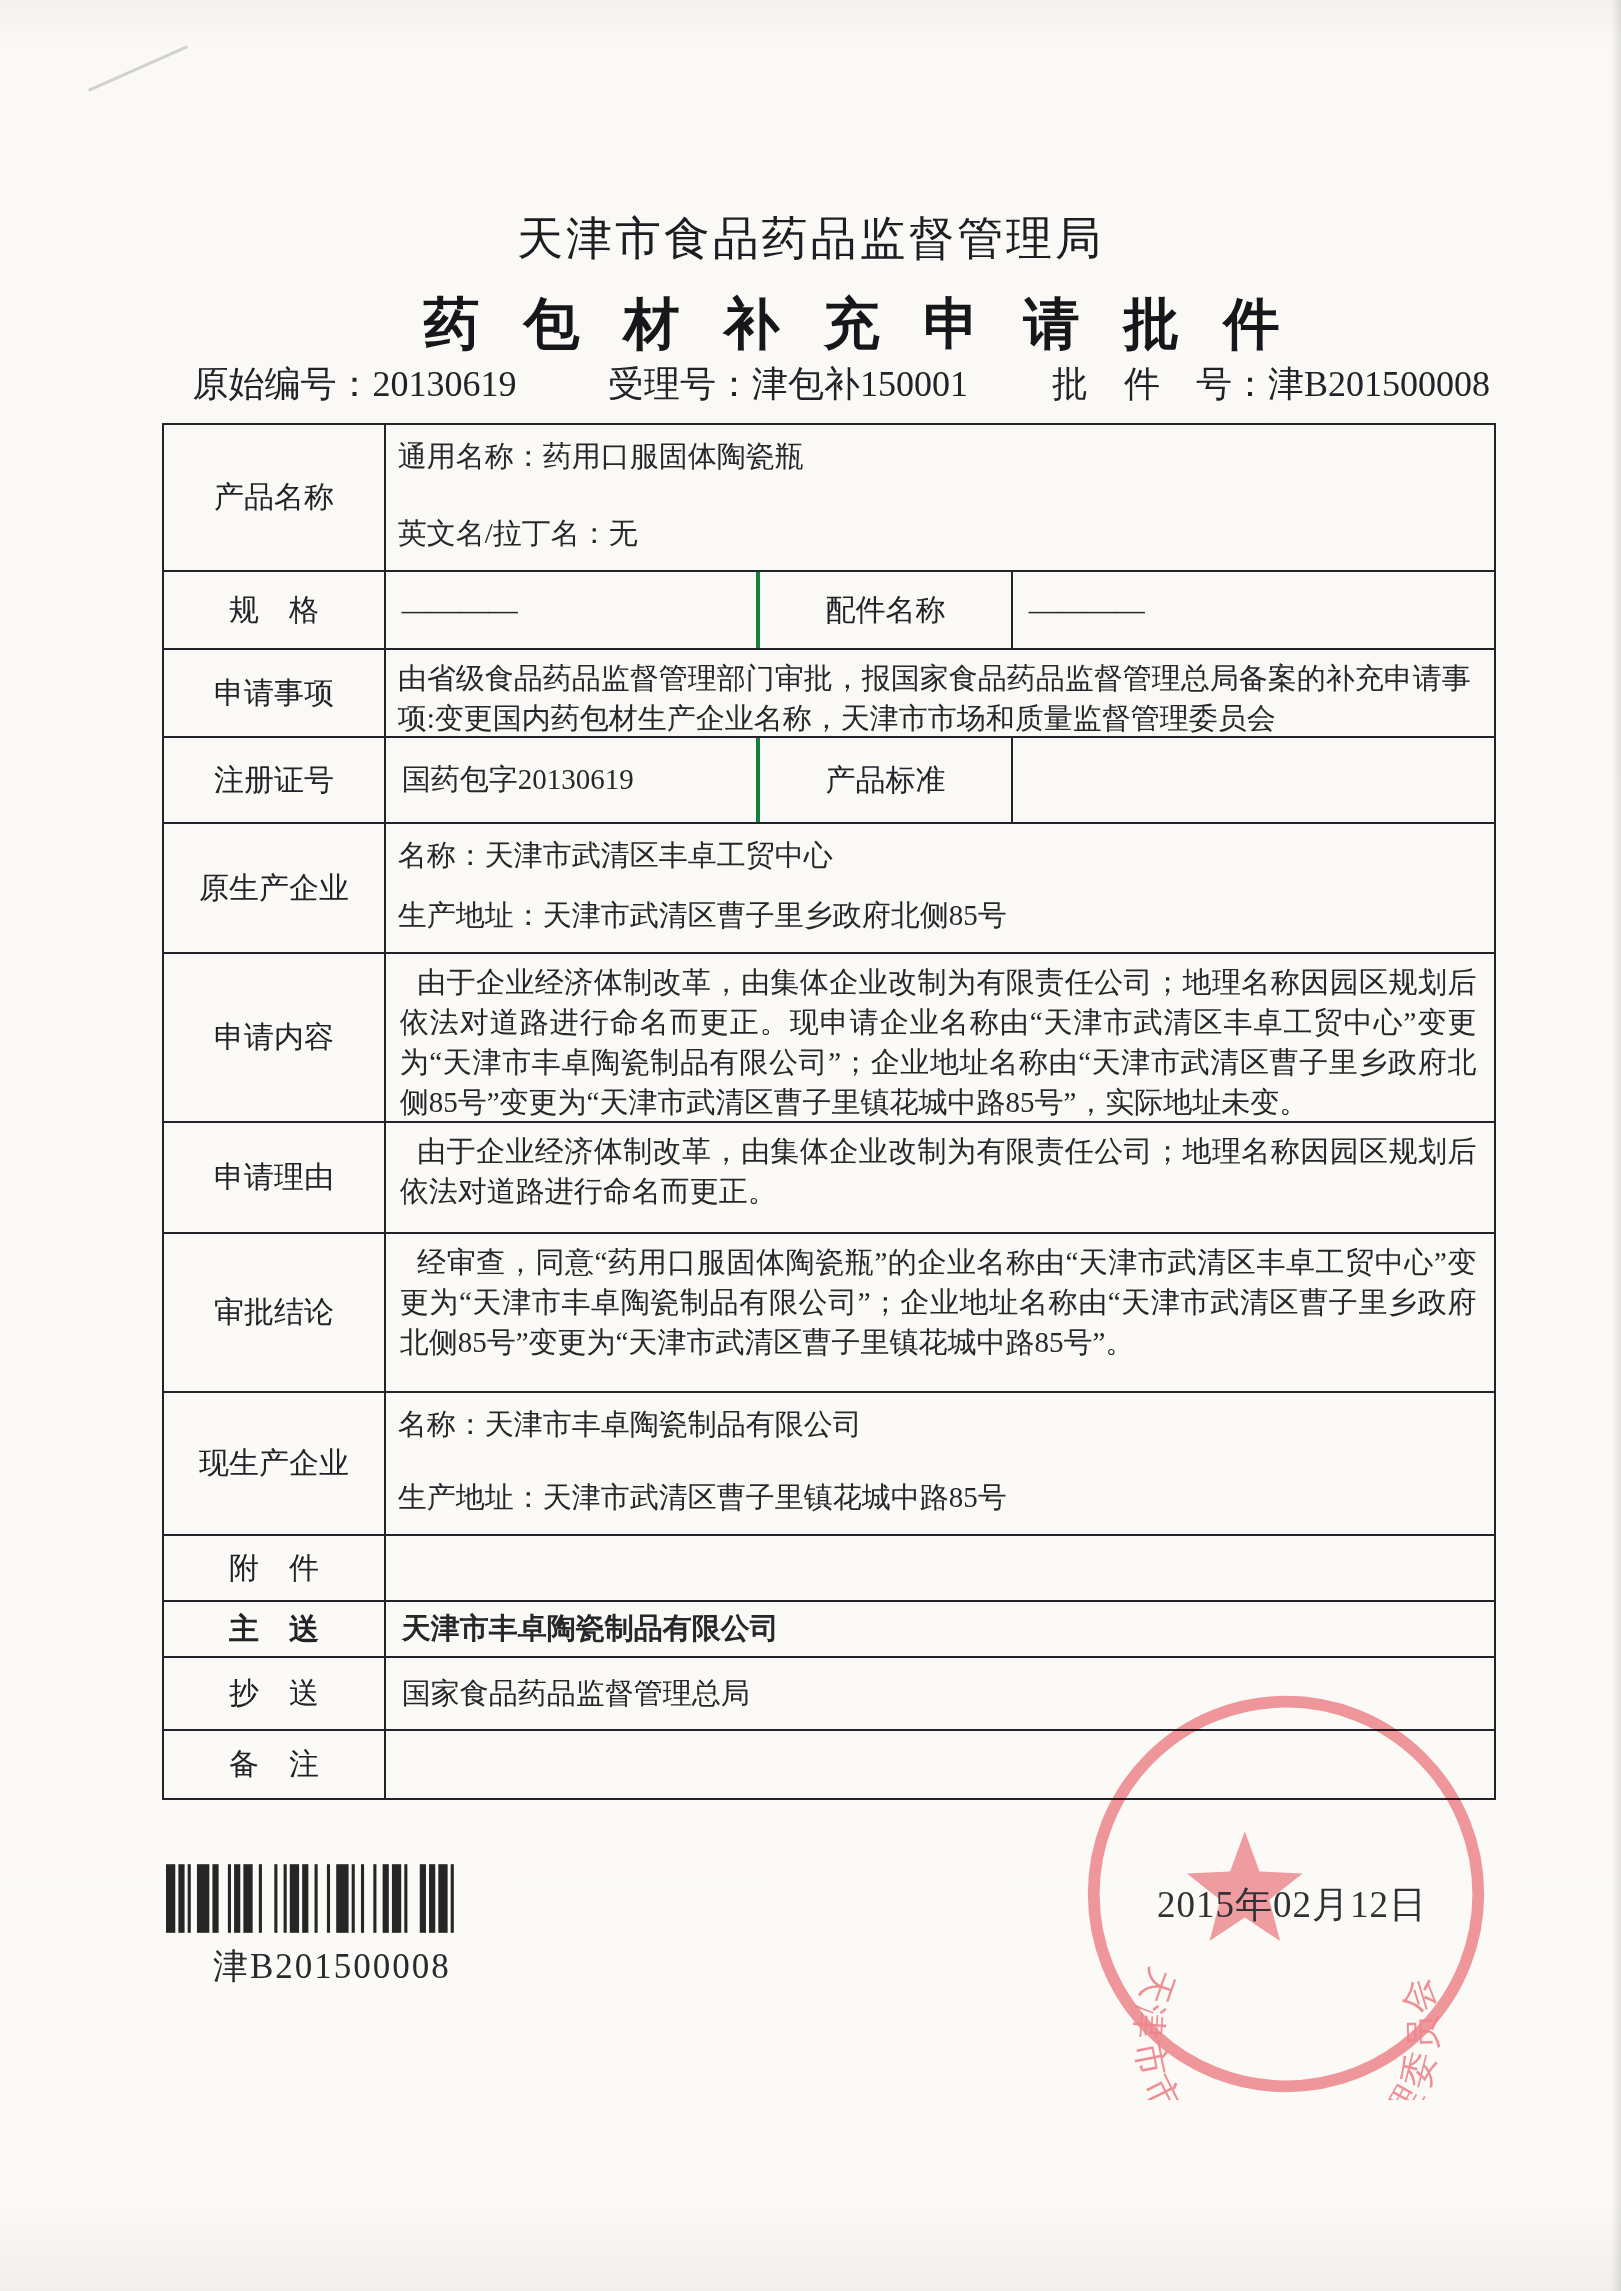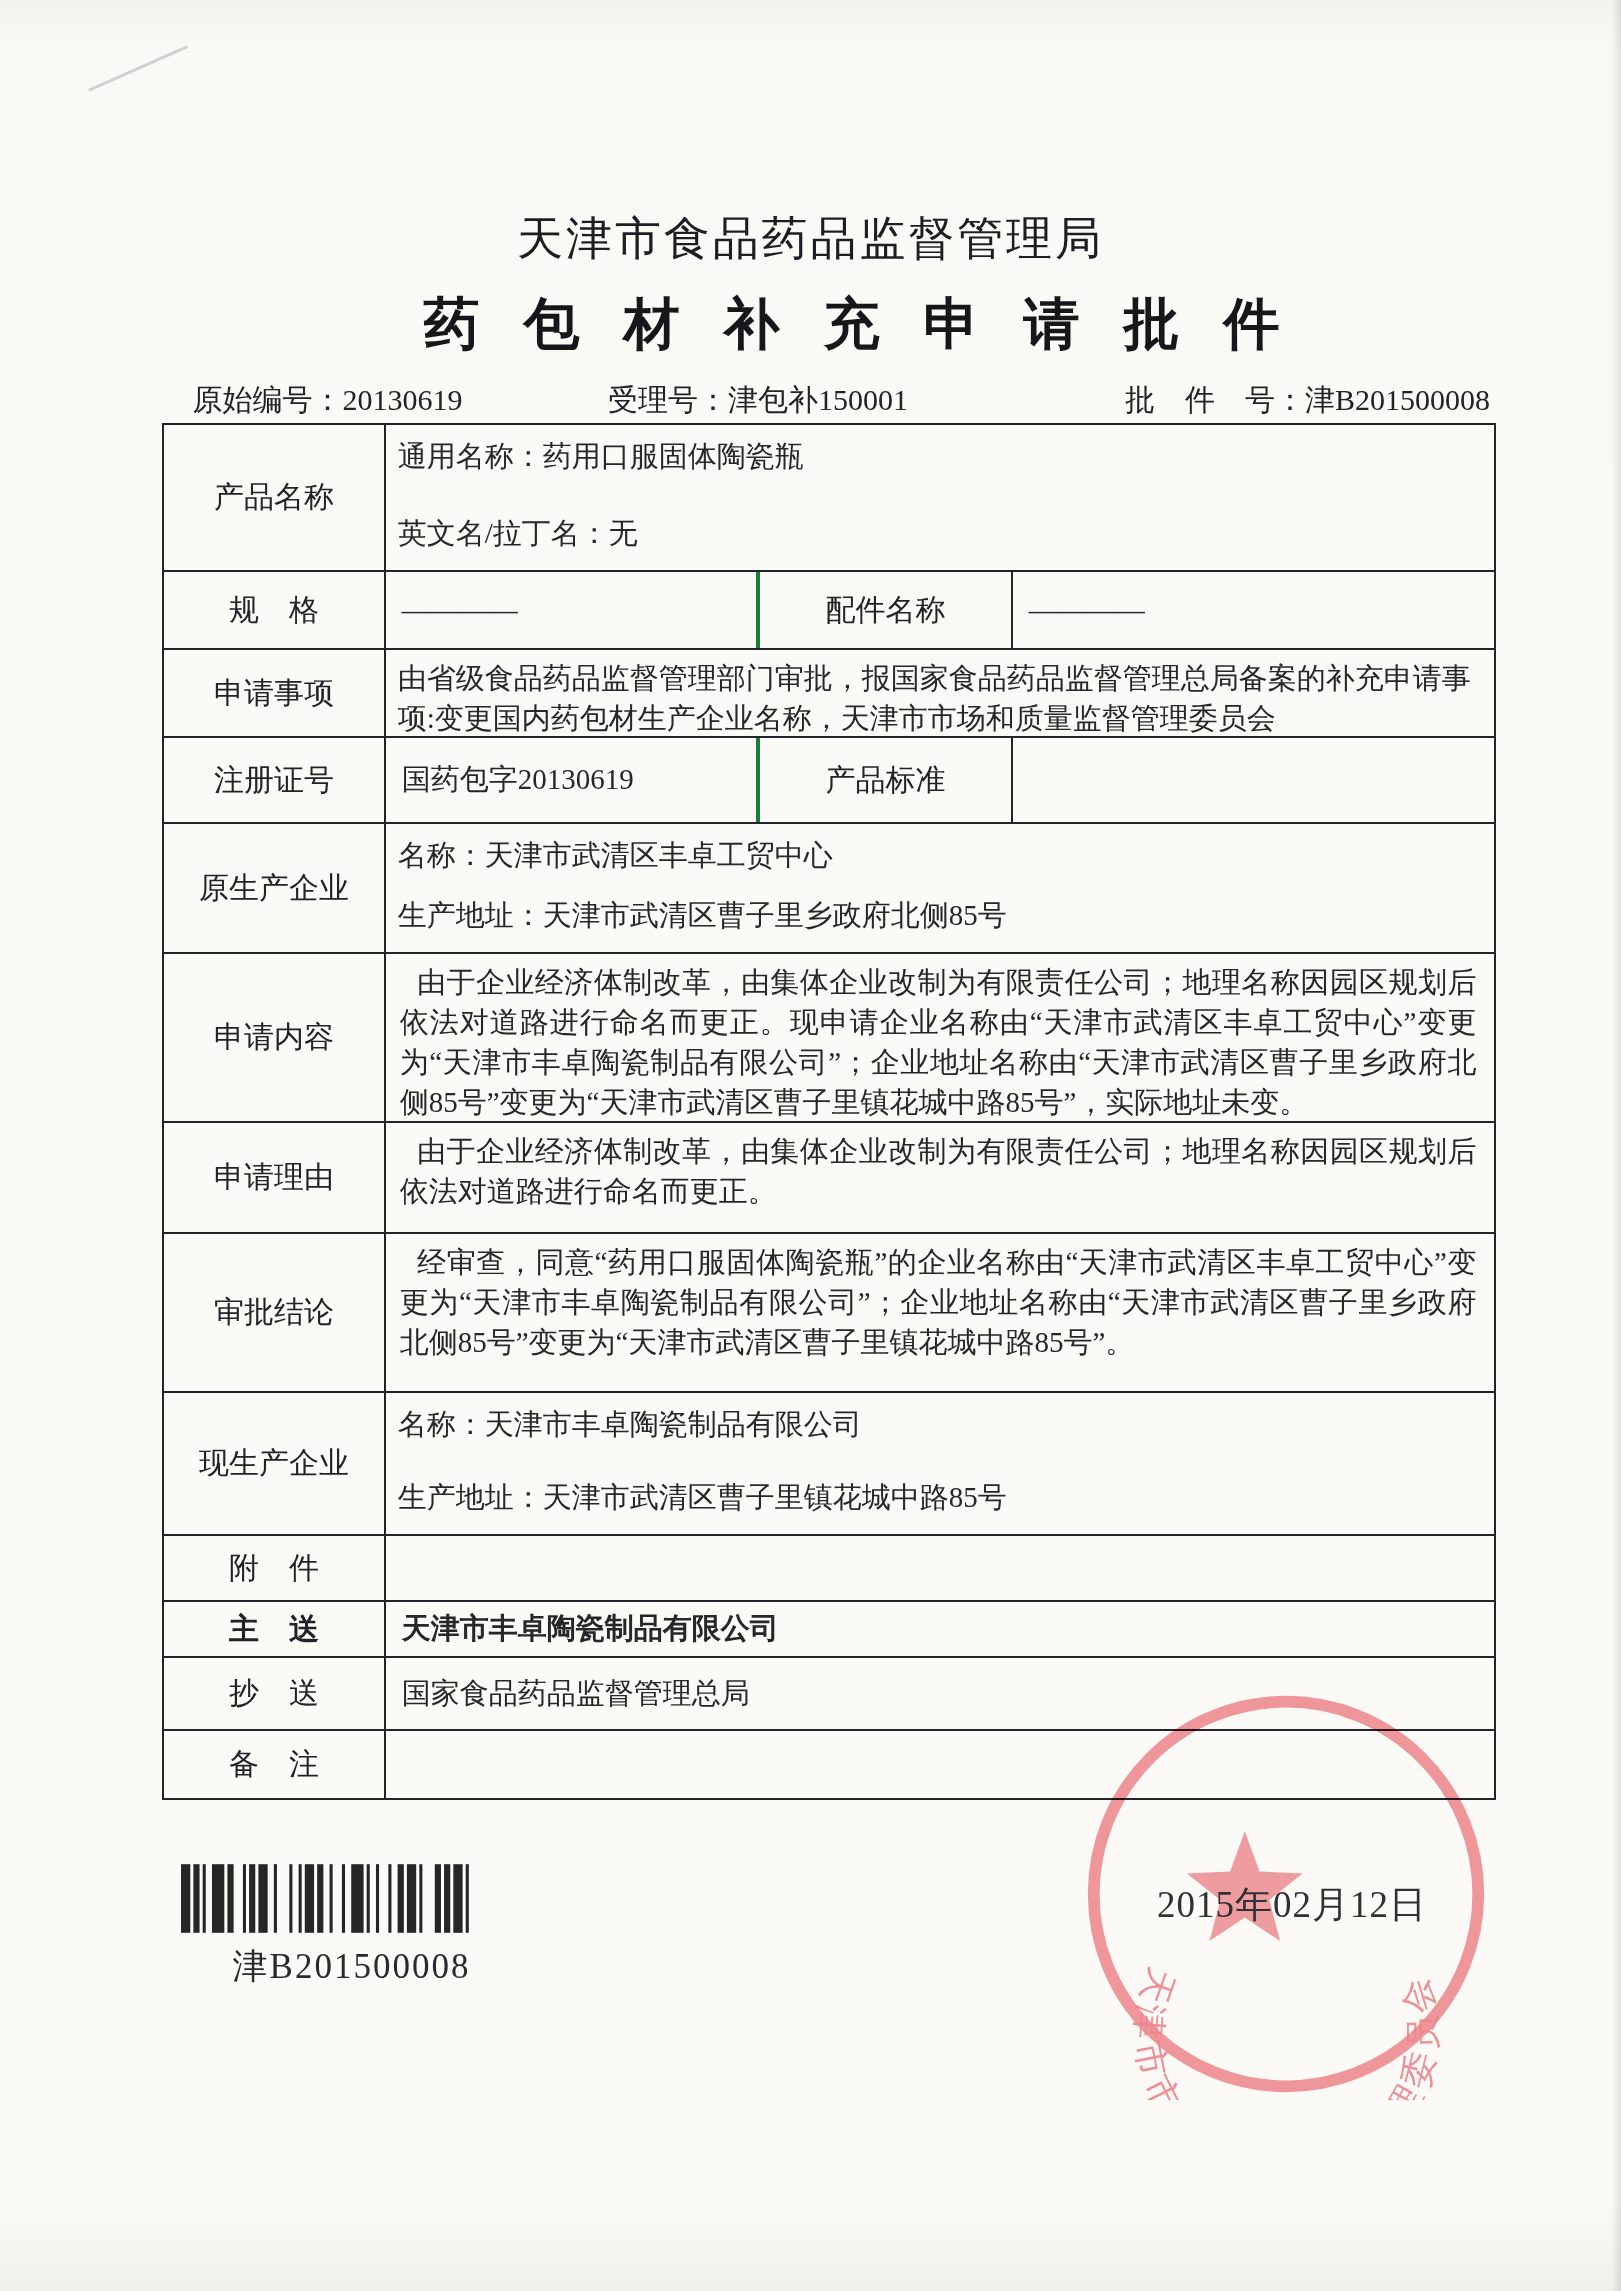--- a/index.html
+++ b/index.html
@@ -14,21 +14,21 @@
 
   .agency-title{
     position:absolute;top:208px;left:0;width:100%;text-align:center;
     font-size:46px;letter-spacing:2.9px;color:#1d1d23;white-space:nowrap;
   }
   .doc-title{
     position:absolute;top:287px;left:0;width:100%;text-align:center;
     font-size:56px;font-weight:bold;letter-spacing:44px;text-indent:44px;
     color:#16161b;white-space:nowrap;margin-left:41px;
   }
-  .meta-row{position:absolute;top:380px;left:165px;width:1331px;height:39px;font-size:30px;color:#222228;}
+  .meta-row{position:absolute;top:360px;left:165px;width:1331px;height:39px;font-size:36px;color:#222228;}
   .meta-original{position:absolute;left:27.4px;top:0;}
   .meta-acceptance{position:absolute;left:443px;top:0;}
   .meta-approval{position:absolute;right:5.9px;top:0;}
 
   .approval-table{
     position:absolute;left:162px;top:423px;width:1334px;
     border:2.9px solid #23232c;box-sizing:border-box;background:transparent;
   }
   .t-row{display:flex;box-sizing:border-box;border-top:2px solid #23232c;}
   .t-row:first-child{border-top:none;}
@@ -46,21 +46,21 @@
   .val.fixed{flex:none;width:370px;}
   .two-line{display:flex;flex-direction:column;justify-content:space-between;padding:11.8px 9.8px 15.7px 11.8px;}
   .para{padding:7.8px 17.6px 5.9px 13.7px;line-height:40px;text-indent:0.6em;text-align:justify;}
   .flow{padding:7.8px 13.7px 5.9px 11.8px;line-height:40px;}
   .std-val{padding:5.9px 9.8px 3.9px 13.7px;line-height:39px;font-size:29px;}
 
   .r1{height:145px;} .r2{height:78px;} .r3{height:88px;} .r4{height:86px;}
   .r5{height:130px;} .r6{height:169px;} .r7{height:111px;} .r8{height:159px;}
   .r9{height:143px;} .r10{height:66px;} .r11{height:56px;font-weight:bold;} .r12{height:73px;} .r13{height:69px;}
 
-  .barcode-wrap{position:absolute;left:176px;top:1864px;width:304px;text-align:center;}
+  .barcode-wrap{position:absolute;left:166px;top:1864px;width:304px;}
   .barcode-text{font-size:35px;letter-spacing:2px;color:#2a2a2e;margin:5.9px 0 0 47px;}
 
   .seal{position:absolute;left:1080px;top:1688px;width:412px;height:412px;opacity:.88;mix-blend-mode:multiply;pointer-events:none;}
   .seal-date{
     position:absolute;left:1157px;top:1880px;font-size:37px;color:#323034;
     letter-spacing:1px;white-space:nowrap;z-index:5;
   }
 </style>
 </head>
 <body>

